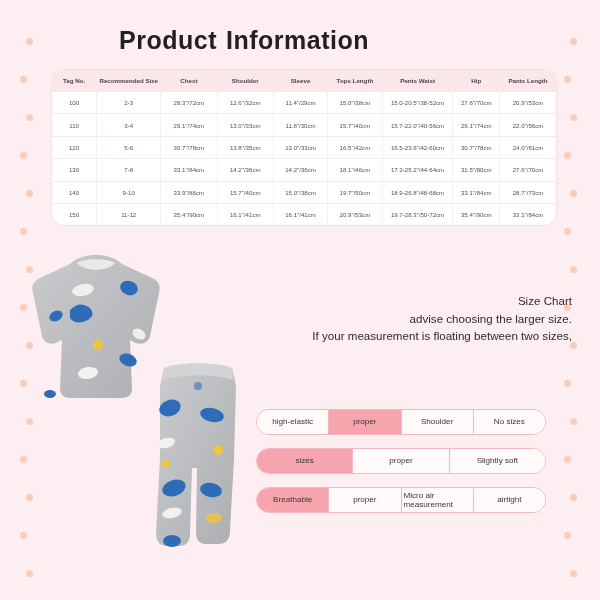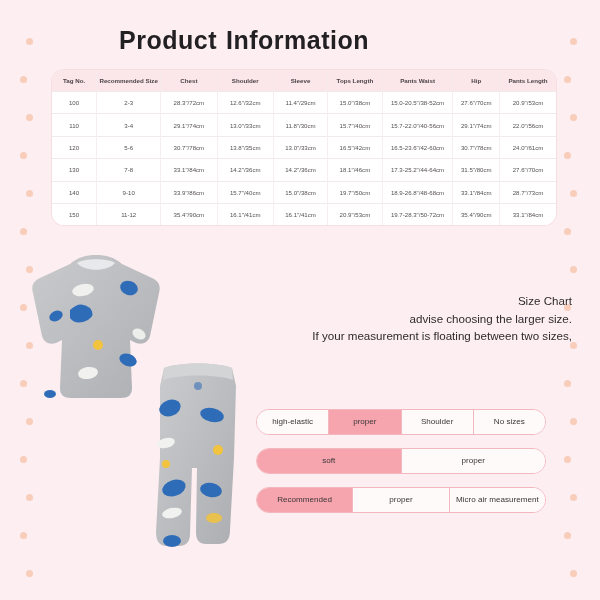--- a/index.html
+++ b/index.html
@@ -367,21 +367,23 @@
 </div>
 
 <div class="features" id="features">
     <div class="pill-row">
       <div class="pill-seg plain">high-elastic</div>
       <div class="pill-seg active" style="background: rgb(246, 165, 174);">proper</div>
       <div class="pill-seg plain">Shoulder</div>
       <div class="pill-seg plain">No sizes</div>
     </div>
     <div class="pill-row">
-      <div class="pill-seg active" style="background: rgb(246, 165, 174);">soft</div>
+      <div class="pill-seg active" style="background: rgb(246, 165, 174);">sizes</div>
       <div class="pill-seg plain">proper</div>
+      <div class="pill-seg plain">Slightly soft</div>
     </div>
     <div class="pill-row">
-      <div class="pill-seg active" style="background: rgb(246, 165, 174);">Recommended</div>
+      <div class="pill-seg active" style="background: rgb(246, 165, 174);">Breathable</div>
       <div class="pill-seg plain">proper</div>
       <div class="pill-seg plain">Micro air measurement</div>
+      <div class="pill-seg plain">airtight</div>
     </div>
   </div>
 
 </body></html>

